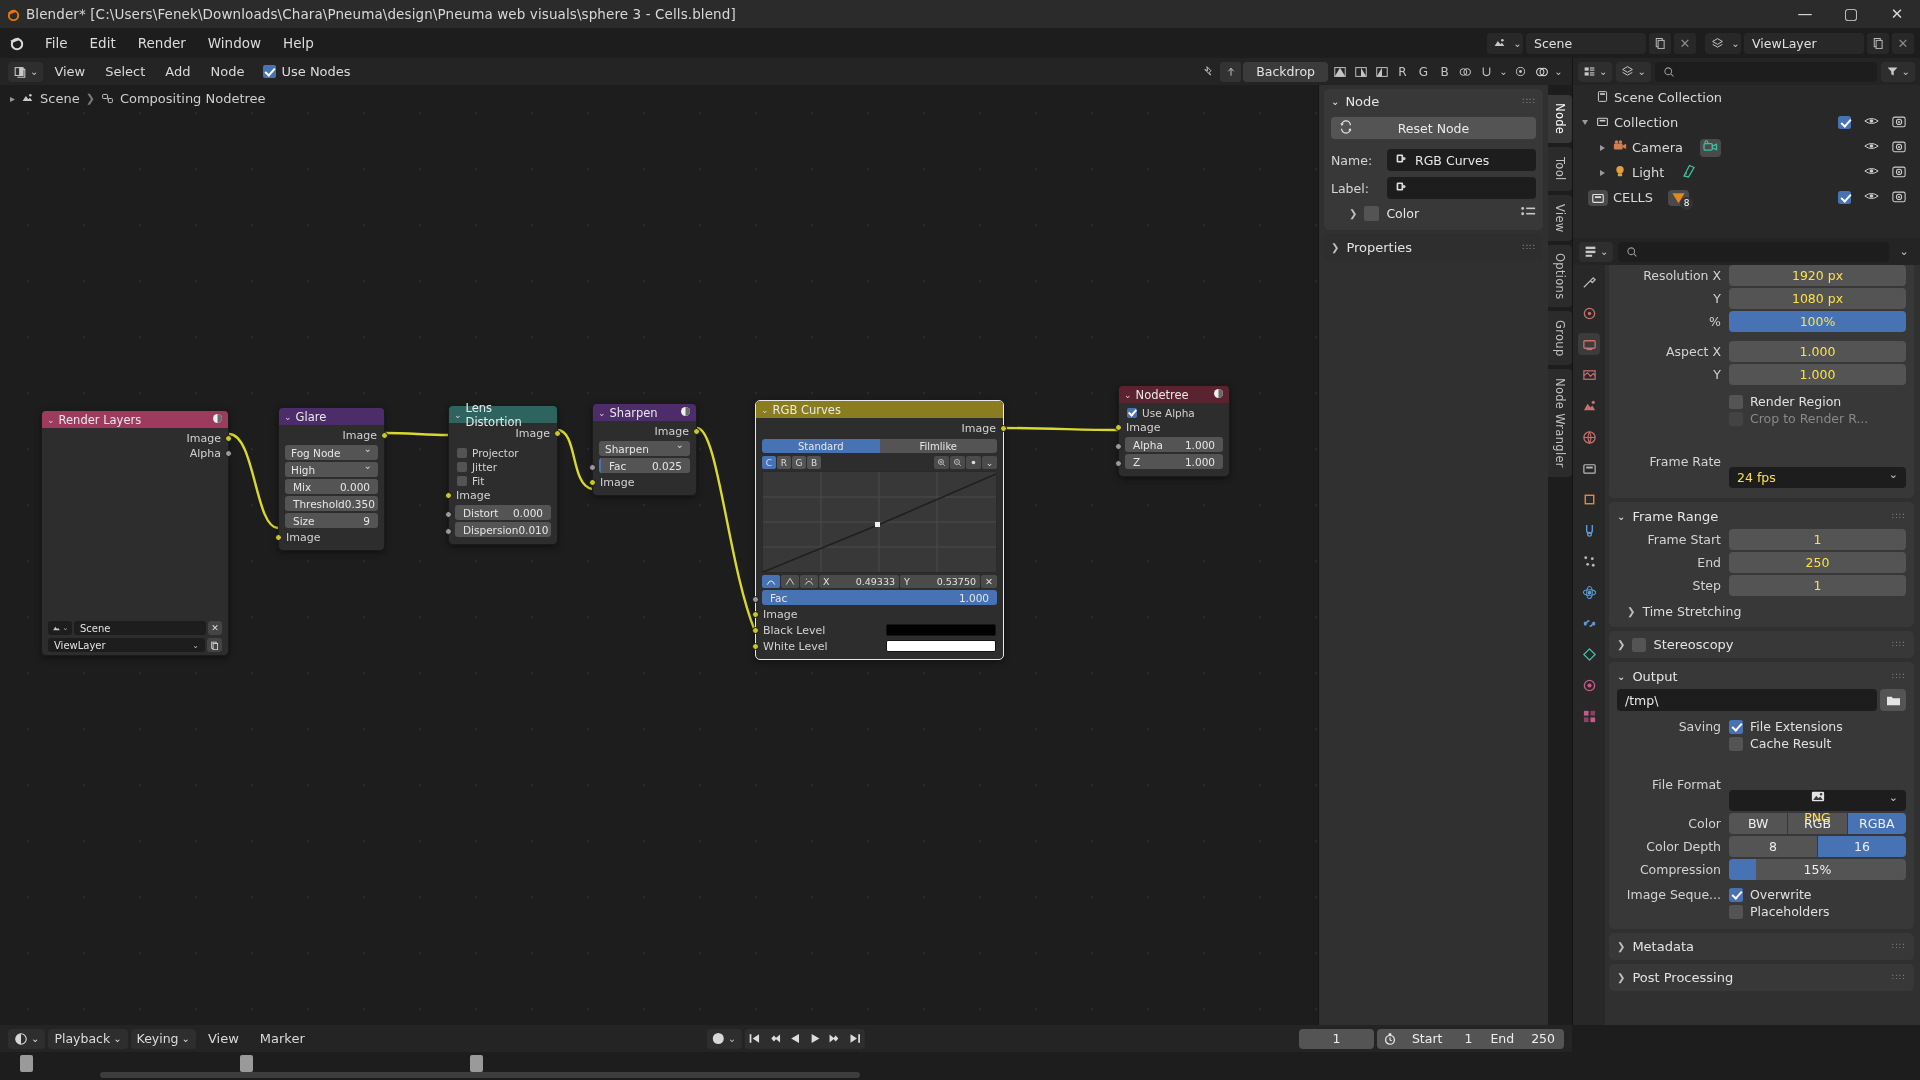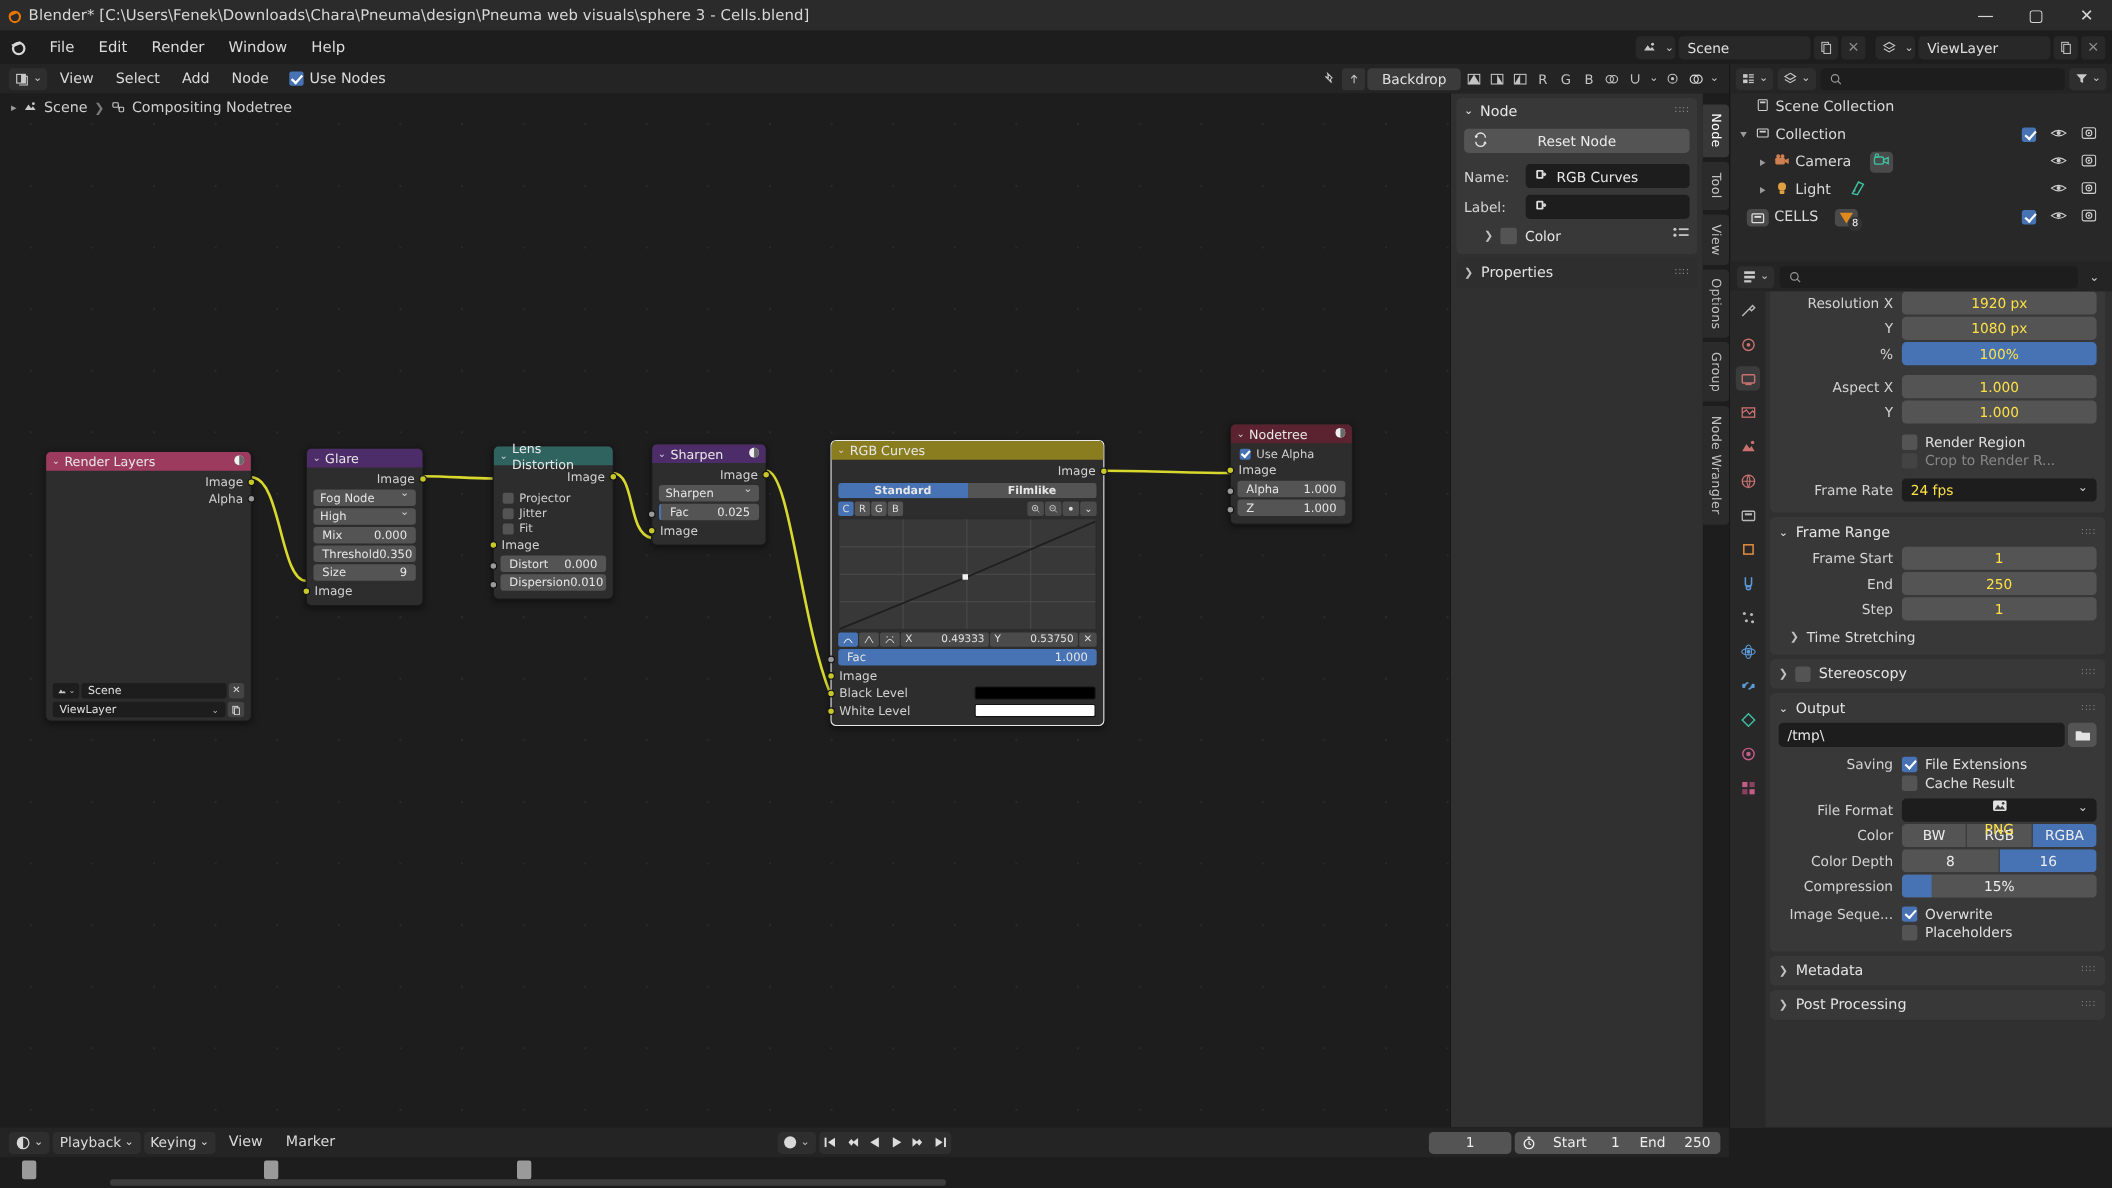--- a/index.html
+++ b/index.html
@@ -120,21 +120,21 @@
   .ndrop::after { content:"⌄"; position:absolute; right:6px; top:-2px; font-size:10px; color:#cfcfcf; }
   .ncheck { display:flex; align-items:center; gap:5px; padding:1px 8px; font-size:10.5px; color:#d2d2d2; }
   .ncbox { width:10px; height:10px; border-radius:2px; background:#545454; }
   .ncbox.on { background:#4772b3; position:relative; }
   .ncbox.on::after { content:""; position:absolute; left:3px; top:0px; width:3px; height:6px;
       border:solid #fff; border-width:0 2px 2px 0; transform:rotate(42deg); }
 
   
   .seg { display:flex; margin:3px 6px; height:14px; border-radius:3px; overflow:hidden; }
   .seg > div { flex:1; display:flex; align-items:center; justify-content:center;
-               font-size:10px; background:#545454; color:#e6e6e6;font-weight:bold; }
+               font-size:10px; background:#545454; color:#e6e6e6; }
   .seg > div.on { background:#4772b3; }
   .crow { display:flex; margin:2px 6px; height:13px; gap:1px; align-items:center; }
   .cchip { width:14px; height:13px; background:#545454; display:flex; align-items:center;
            justify-content:center; font-size:9px; color:#ddd; border-radius:2px; }
   .cchip.on { background:#4772b3; }
   .cright { margin-left:auto; display:flex; gap:1px; }
   .cicon { width:15px; height:13px; background:#4b4b4b; display:flex; align-items:center;
            justify-content:center; font-size:9px; color:#ddd; border-radius:2px; }
   .curvebox { margin:2px 6px; height:102px; background:#383838; border:1px solid #2a2a2a; position:relative; }
   .xyrow { display:flex; margin:2px 6px; height:13px; gap:1px; align-items:center; font-size:9.5px; }
@@ -211,21 +211,21 @@
   .props-body { position:absolute; left:32px; top:27px; right:0; bottom:0; overflow:hidden; padding:0 6px 0 4px; }
   .pbox { background:#383838; border-radius:5px; margin-bottom:4px; padding:4px 8px 8px; }
   .pbox-head { display:flex; align-items:center; gap:7px; font-size:13px; color:#e6e6e6; padding:3px 0 5px; }
   .frow { display:flex; align-items:center; gap:8px; margin-bottom:2px; }
   .flabel { font-size:12.5px; color:#d3d3d3; text-align:right; width:104px; flex-shrink:0; }
   .fval {
     flex:1; background:#545454; border-radius:4px; height:21px; display:flex;
     align-items:center; justify-content:center; font-size:12.5px; color:#fde047;
   }
   .fval.blue { background:#4772b3; }
-  .fval.drop { background:#1d1d1d; justify-content:flex-start; padding:0 8px; position:relative; }
+  .fval.drop { background:#1d1d1d; justify-content:flex-start; padding:0 8px; position:relative;margin-top:32px; }
   .fval.drop::after { content:"⌄"; position:absolute; right:8px; top:1px; font-size:11px; color:#c9c9c9; }
   .fcheck { display:flex; align-items:center; gap:7px; font-size:12.5px; color:#e0e0e0; }
   .fcheck.dim { color:#888; }
   .bx { width:14px; height:14px; border-radius:2.5px; background:#545454; flex-shrink:0; }
   .bx.on { background:#4772b3; position:relative; }
   .bx.on::after { content:""; position:absolute; left:4.5px; top:1px; width:4px; height:8px;
       border:solid #fff; border-width:0 2px 2px 0; transform:rotate(42deg); }
   .bx.dim { background:#434343; }
   .segctl { flex:1; display:flex; gap:1px; height:21px; border-radius:4px; overflow:hidden; }
   .segctl > div { flex:1; background:#545454; display:flex; align-items:center;

